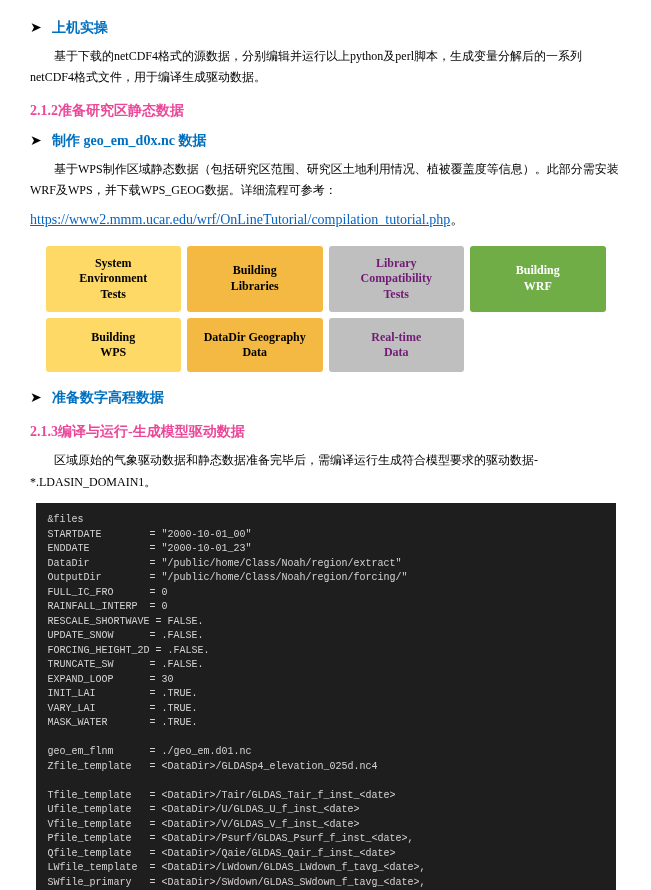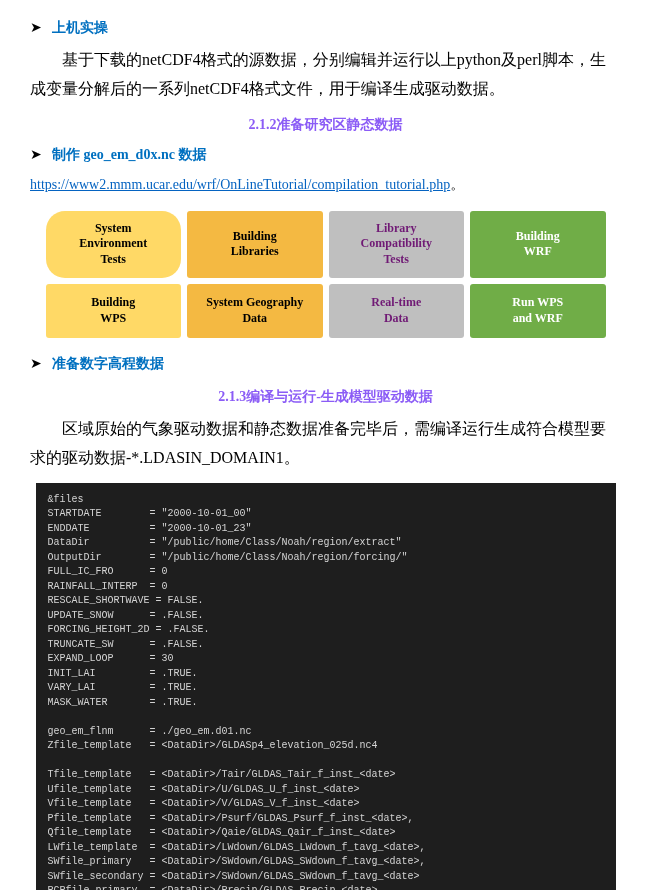--- a/index.html
+++ b/index.html
@@ -10,46 +10,45 @@
       background: #fff;
       width: 651px;
       min-height: 890px;
       overflow-x: hidden;
     }
     .page {
       padding: 10px 30px 20px 30px;
       line-height: 1.7;
     }
     .section-heading {
-      color: #8b5cf6;
+      color: #ec4899;
       font-size: 14px;
       font-weight: bold;
       margin: 10px 0 6px 0;
-      text-align: center;
     }
     .bullet-item {
       display: flex;
       align-items: flex-start;
       margin: 6px 0;
     }
     .bullet-arrow {
       color: #000;
       margin-right: 8px;
       font-size: 14px;
       min-width: 14px;
     }
     .bullet-text {
       color: #0070c0;
       font-weight: bold;
       font-size: 14px;
     }
     .para {
       margin: 6px 0 6px 0;
       text-indent: 2em;
-      font-size: 16px;
+      font-size: 12px;
       line-height: 1.8;
     }
     .link {
       color: #0563c1;
       text-decoration: underline;
       font-size: 14px;
     }
     
     .wps-grid {
       display: grid;
@@ -99,44 +98,43 @@
   </div>
   <div class="para">基于下载的netCDF4格式的源数据，分别编辑并运行以上python及perl脚本，生成变量分解后的一系列netCDF4格式文件，用于编译生成驱动数据。</div>
 
   <div class="section-heading">2.1.2准备研究区静态数据</div>
 
   <div class="bullet-item">
     <span class="bullet-arrow">➤</span>
     <span class="bullet-text">制作 geo_em_d0x.nc 数据</span>
   </div>
 
+  <div class="para">基于WPS制作区域静态数据（包括研究区范围、研究区土地利用情况、植被覆盖度等信息）。此部分需安装WRF及WPS，并下载WPS_GEOG数据。详细流程可参考：</div>
 
   <div style="margin: 4px 0 4px 0;">
     <a class="link" href="#">https://www2.mmm.ucar.edu/wrf/OnLineTutorial/compilation_tutorial.php</a><span>。</span>
   </div>
 
   <div class="wps-grid">
-  <div class="wps-cell cell-yellow" style="white-space: pre-line; border-radius: 19px;">System
+  <div class="wps-cell cell-yellow" style="white-space: pre-line;">System
 Environment
 Tests</div>
       <div class="wps-cell cell-orange" style="white-space: pre-line;">Building
 Libraries</div>
       <div class="wps-cell cell-gray" style="white-space: pre-line;">Library
 Compatibility
 Tests</div>
       <div class="wps-cell cell-green" style="white-space: pre-line;">Building
 WRF</div>
       <div class="wps-cell cell-yellow" style="white-space: pre-line;">Building
 WPS</div>
-      <div class="wps-cell cell-orange" style="white-space: pre-line;">System Geography
+      <div class="wps-cell cell-orange" style="white-space: pre-line;">DataDir Geography
 Data</div>
       <div class="wps-cell cell-gray" style="white-space: pre-line;">Real-time
 Data</div>
-      <div class="wps-cell cell-green" style="white-space: pre-line;">Run WPS
-and WRF</div>
     </div>
 
   <div class="bullet-item">
     <span class="bullet-arrow">➤</span>
     <span class="bullet-text">准备数字高程数据</span>
   </div>
 
   <div class="section-heading">2.1.3编译与运行-生成模型驱动数据</div>
   <div class="para">区域原始的气象驱动数据和静态数据准备完毕后，需编译运行生成符合模型要求的驱动数据-*.LDASIN_DOMAIN1。</div>
 

